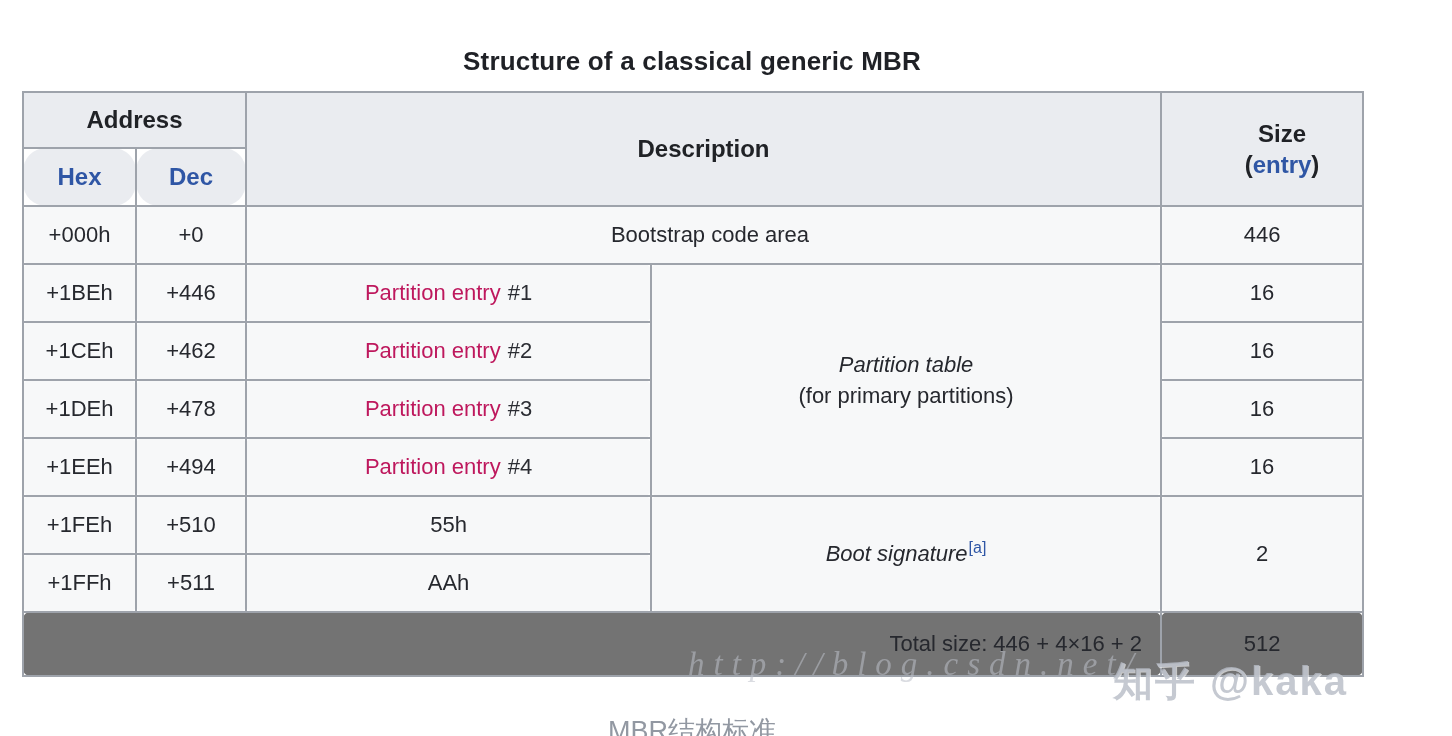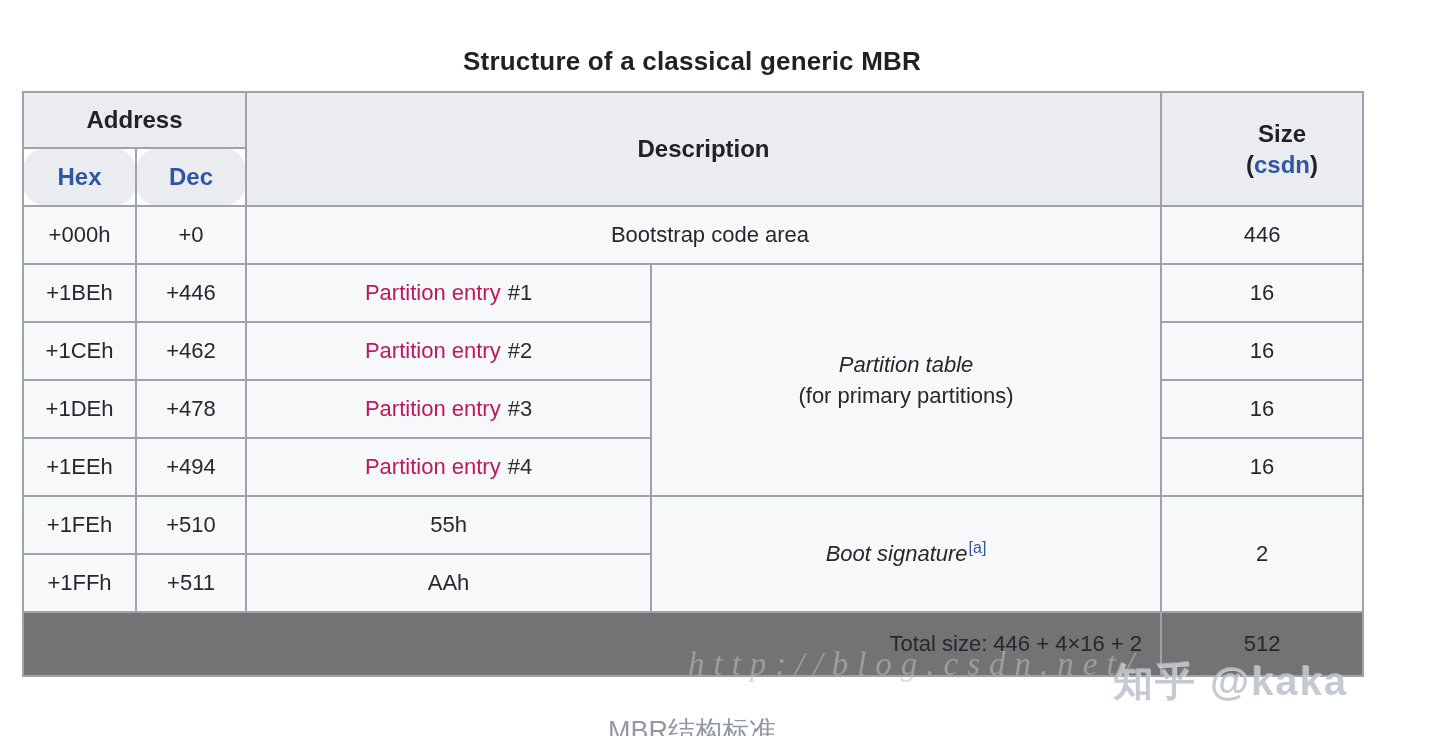--- a/index.html
+++ b/index.html
@@ -19,21 +19,21 @@
     border-collapse:collapse; table-layout:fixed;
     margin:14px 0 0 22px; width:1340px;
     border:2px solid #85898f;
   }
   .mbr th, .mbr td {
     border:2px solid #9ea3ab; padding:0;
     text-align:center; vertical-align:middle;
     font-size:22px; color:#26282e;
   }
   .mbr th { background:#eaecf0; font-size:24px; font-weight:bold; color:#202226; }
-  .mbr td { background:#f7f8f9; }
+  .mbr td { background:#f7f8f9;border-radius:7px; }
   .hdr-row1 th { height:54px; }
   .hdr-row2 th { height:56px;border-radius:23px; }
   .body-row td { height:56px; }
   .total-row td { background:#737373; height:62px; font-weight:normal; }
 
   .link-blue { color:#2f56a5; text-decoration:none; cursor:pointer; }
   .link-visited { color:#be185d; text-decoration:none; cursor:pointer; }
   .entry-num { color:#2b2d33; margin-left:7px; }
 
   .desc-left { text-align:center; padding-left:13px !important; }
@@ -82,21 +82,21 @@
         <col style="width:510px">
       <col style="width:202px">
     </colgroup>
 
     <tbody>
         <tr class="hdr-row1">
       <th colspan="2">Address</th>
       <th colspan="2" rowspan="2">Description</th>
       <th rowspan="2">
         <div class="size-hdr-line">Size</div>
-        <div class="size-hdr-line"><span>(</span><a class="link-blue">csdn</a><span>)</span></div>
+        <div class="size-hdr-line"><span>(</span><a class="link-blue">entry</a><span>)</span></div>
       </th>
     </tr>
     <tr class="hdr-row2">
       <th><a class="link-blue">Hex</a></th>
       <th><a class="link-blue">Dec</a></th>
     </tr>
 
     <tr class="body-row">
       <td>+000h</td>
       <td>+0</td>

